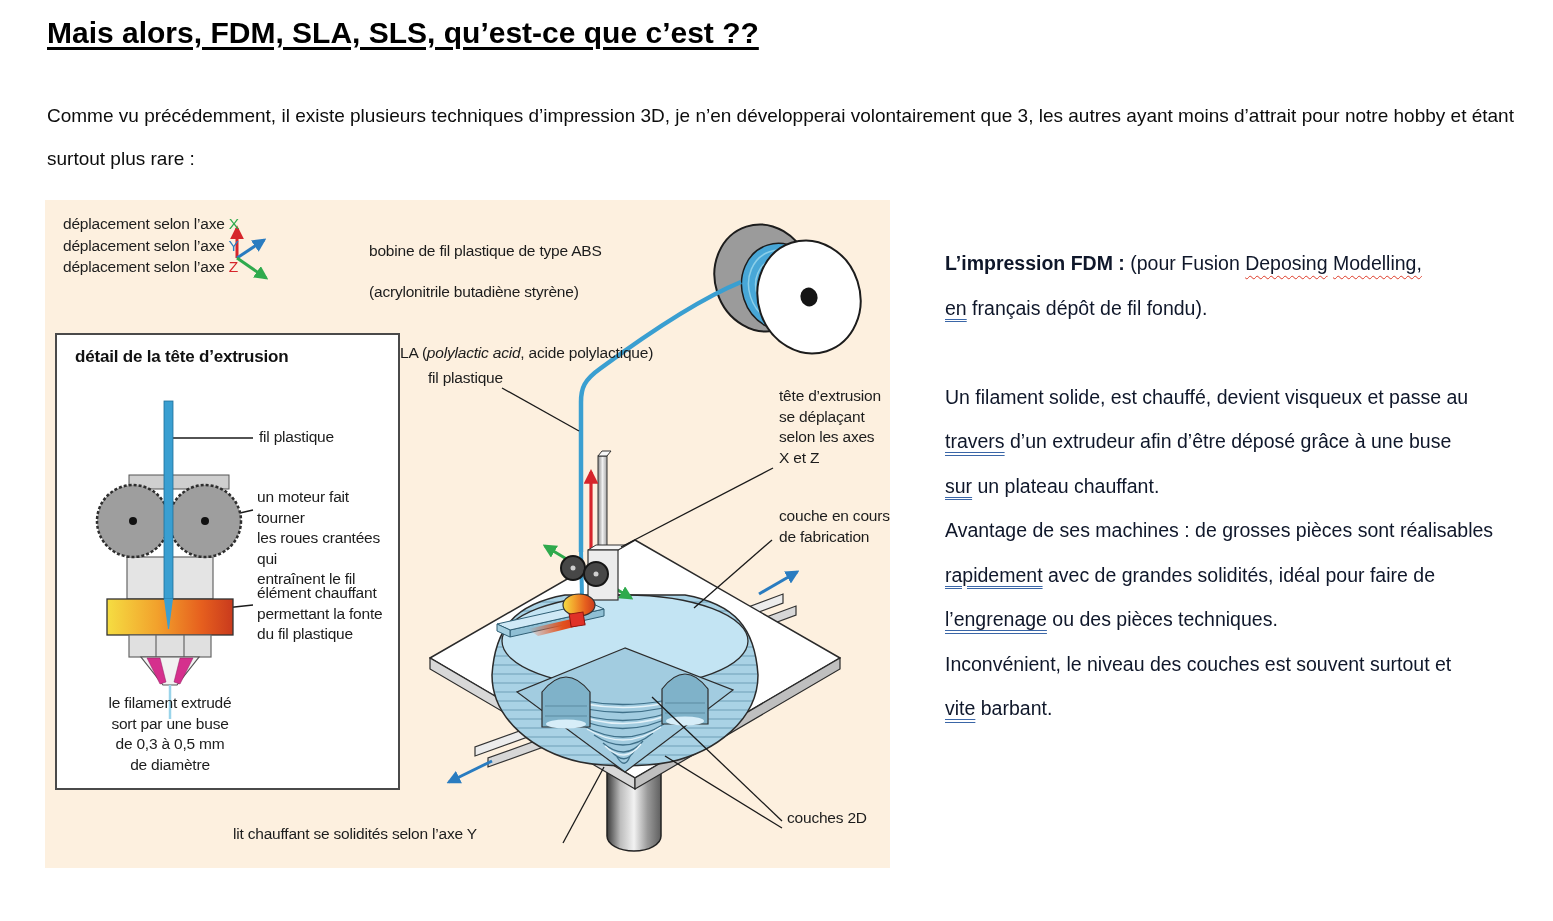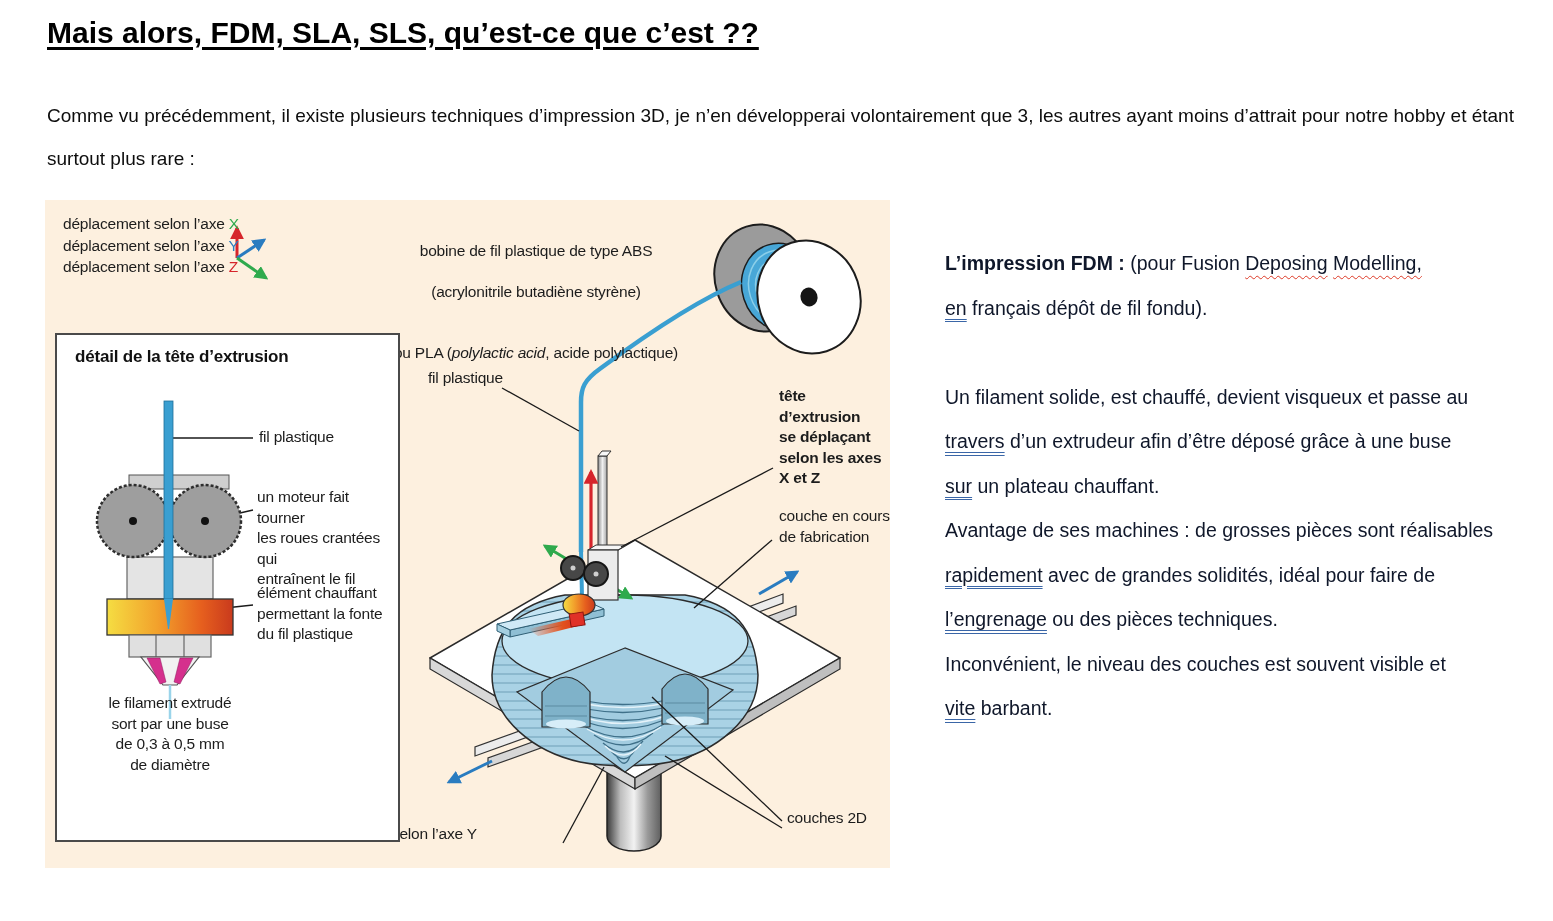--- a/index.html
+++ b/index.html
@@ -23,30 +23,30 @@
   .du{text-decoration-line:underline;text-decoration-style:double;
       text-decoration-color:#3a66a7;text-underline-offset:4px;}
 
   
   #panel{left:45px;top:200px;width:845px;height:668px;background:#fdf0df;}
   #panel-svg{position:absolute;left:0;top:0;}
   .dlabel{position:absolute;font-size:15.5px;line-height:20.5px;color:#1c1c1c;
           letter-spacing:-0.2px;white-space:pre-line;}
   #axis-legend{left:18px;top:13px;}
   .axis-row{font-size:15.5px;line-height:21.5px;color:#1c1c1c;letter-spacing:-0.2px;}
-  #spool-label{left:346px;top:20px;width:290px;text-align:center;}
+  #spool-label{left:324px;top:20px;width:290px;text-align:left;}
   #spool-label .it{font-style:italic;}
   #lbl-fil{left:383px;top:168px;}
-  #lbl-head{left:734px;top:186px;font-weight:bold;}
+  #lbl-head{left:734px;top:186px;}
   #lbl-layer{left:734px;top:306px;}
   #lbl-2d{left:742px;top:608px;}
   #lbl-bed{left:188px;top:624px;}
 
   
-  #detail-box{position:absolute;left:10px;top:133px;width:345px;height:509px;
+  #detail-box{position:absolute;left:10px;top:133px;width:345px;height:457px;
               background:#ffffff;border:2px solid #4a4a4a;box-sizing:border-box;}
   #detail-svg{position:absolute;left:0;top:0;}
   #bx-title{left:18px;top:12px;font-size:17px;font-weight:bold;color:#111;letter-spacing:-0.2px;}
   #bx-fil{left:202px;top:92px;}
   #bx-motor{left:200px;top:152px;}
   #bx-heater{left:200px;top:248px;}
   #bx-nozzle{left:22px;top:358px;width:182px;text-align:center;}
 </style>
 </head>
 <body>
@@ -300,15 +300,15 @@
 <div class="abs" id="article">
     <div class="art-line"><span class="b">L’impression FDM : </span><span>(pour Fusion </span><span class="sq">Deposing</span><span> </span><span class="sq">Modelling,</span></div>
     <div class="art-line"><span class="du">en</span><span> français dépôt de fil fondu).</span></div>
     <div class="art-line"></div>
     <div class="art-line"><span>Un filament solide, est chauffé, devient visqueux et passe au</span></div>
     <div class="art-line"><span class="du">travers</span><span> d’un extrudeur afin d’être déposé grâce à une buse</span></div>
     <div class="art-line"><span class="du">sur</span><span> un plateau chauffant.</span></div>
     <div class="art-line"><span>Avantage de ses machines : de grosses pièces sont réalisables</span></div>
     <div class="art-line"><span class="du">rapidement</span><span> avec de grandes solidités, idéal pour faire de</span></div>
     <div class="art-line"><span class="du">l’engrenage</span><span> ou des pièces techniques.</span></div>
-    <div class="art-line"><span>Inconvénient, le niveau des couches est souvent visible et</span></div>
+    <div class="art-line"><span>Inconvénient, le niveau des couches est souvent surtout et</span></div>
     <div class="art-line"><span class="du">vite</span><span> barbant.</span></div>
   </div>
 
 </body></html>

